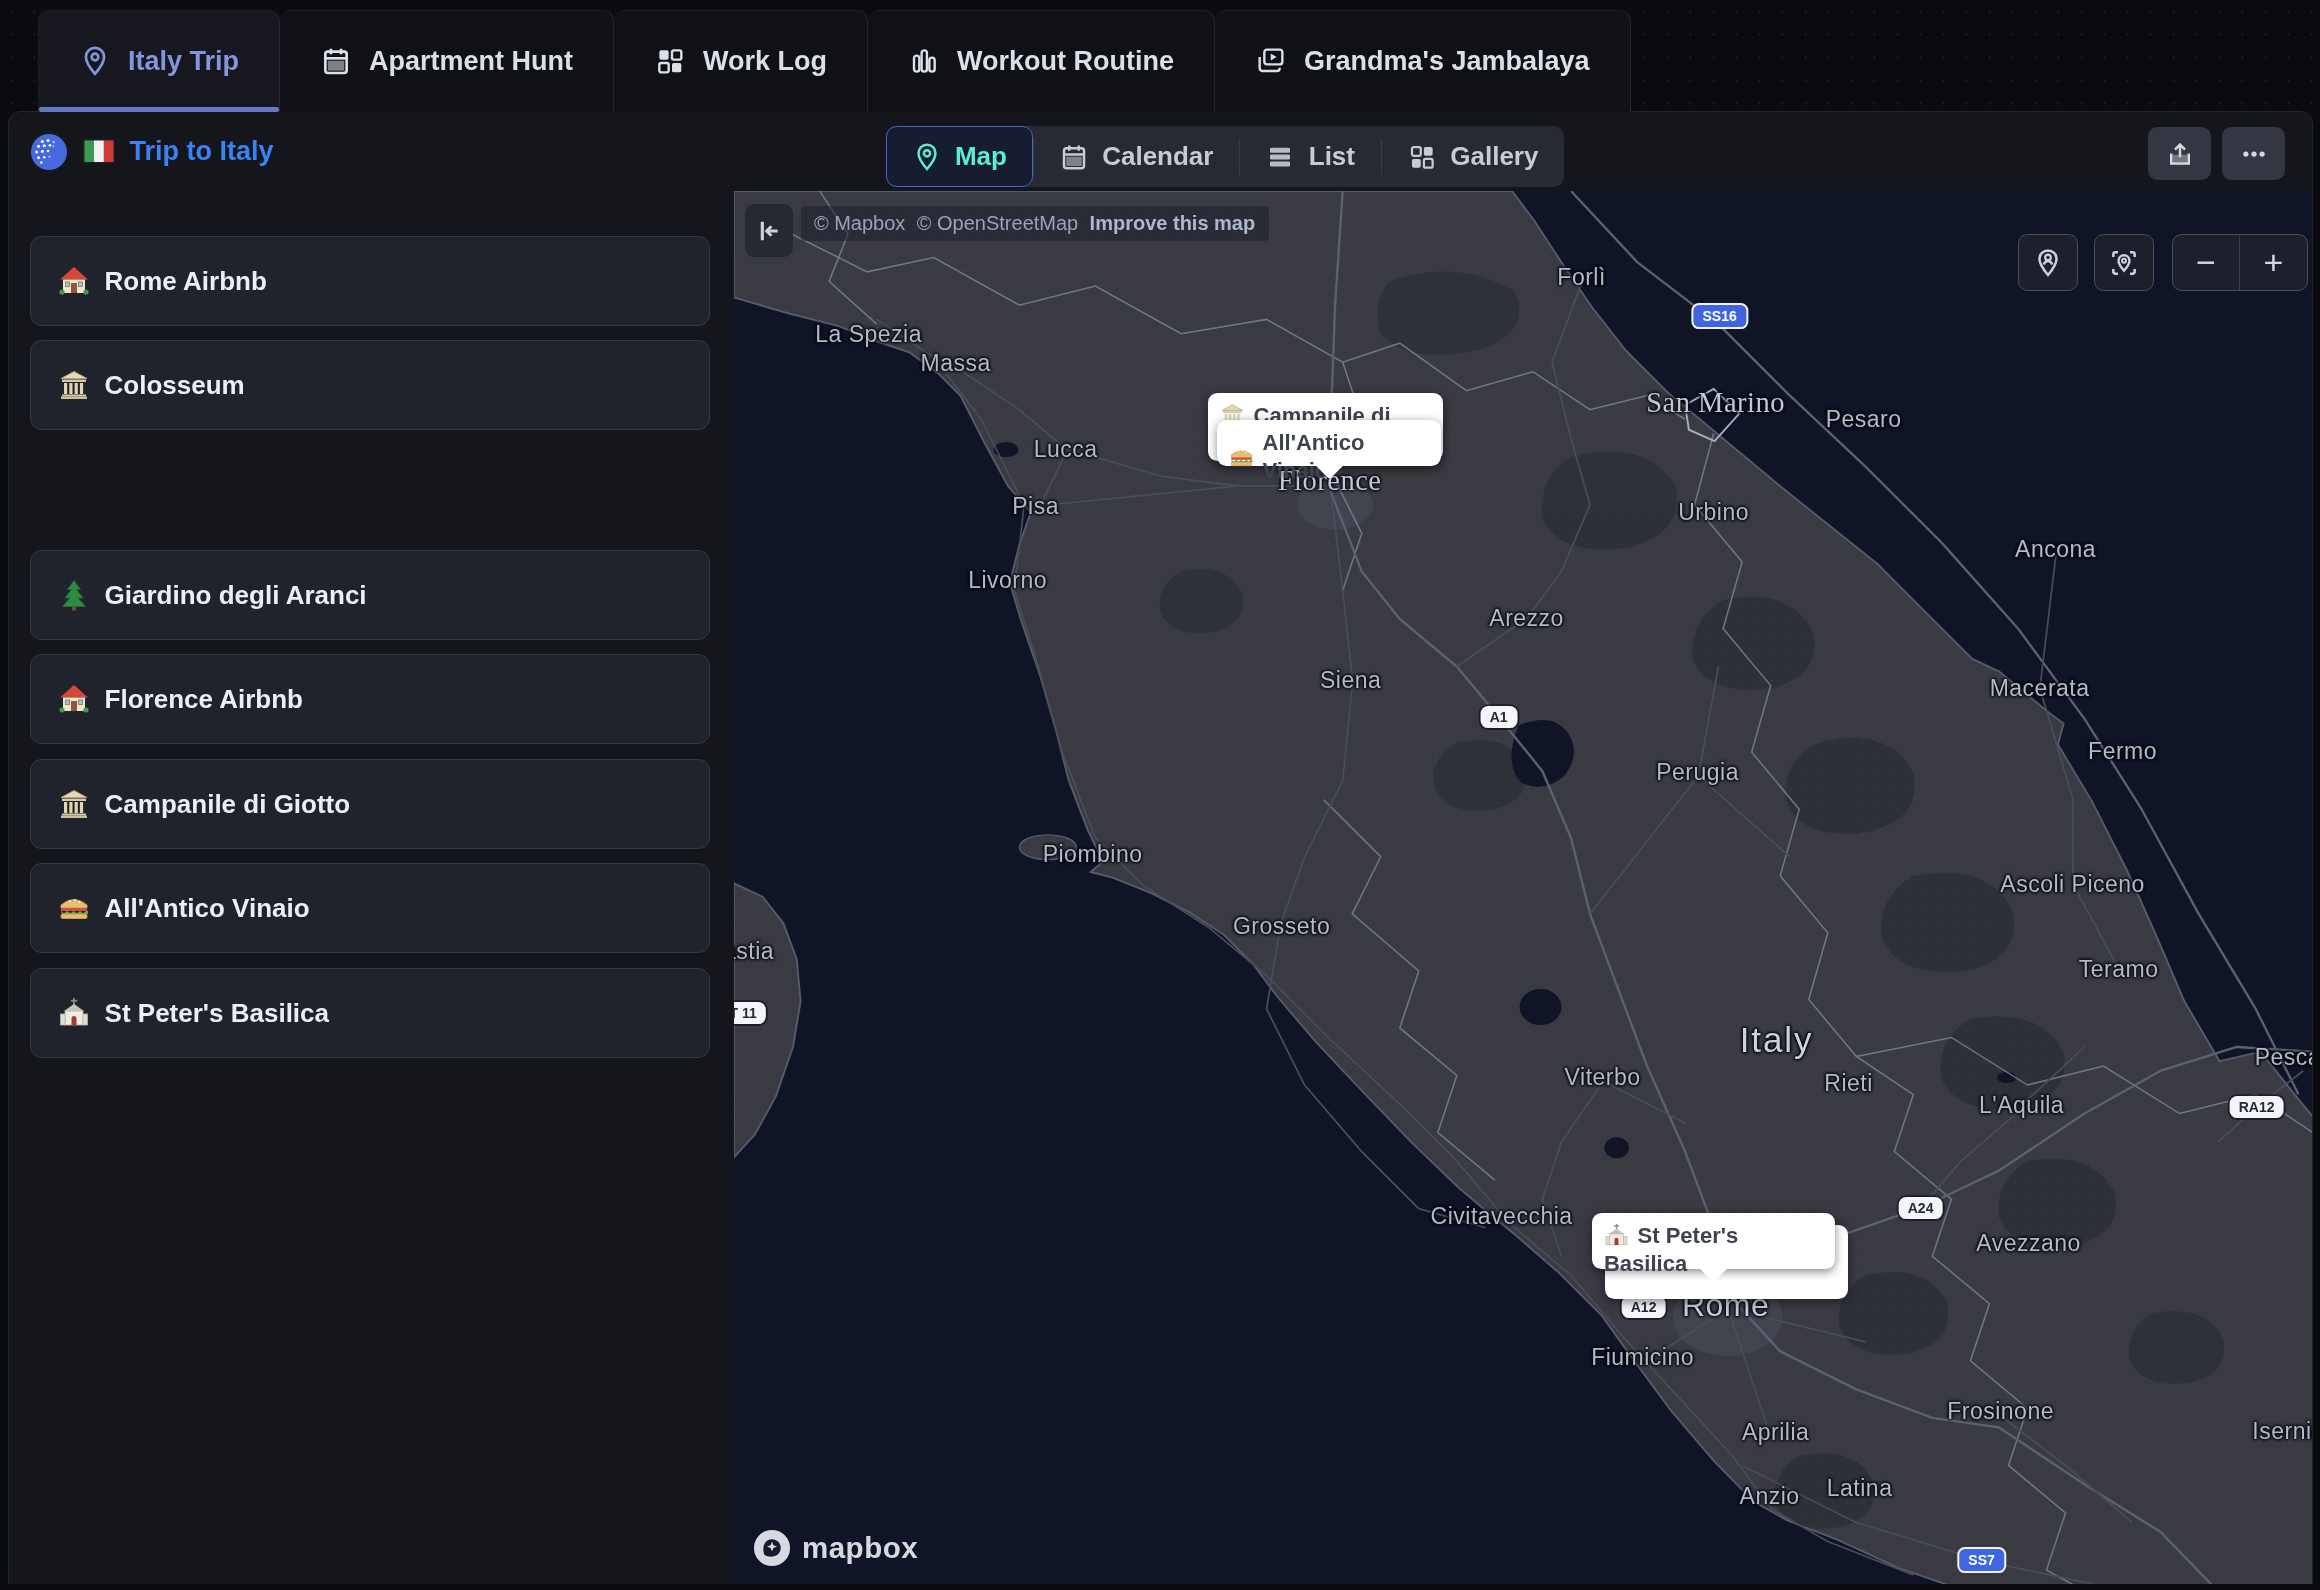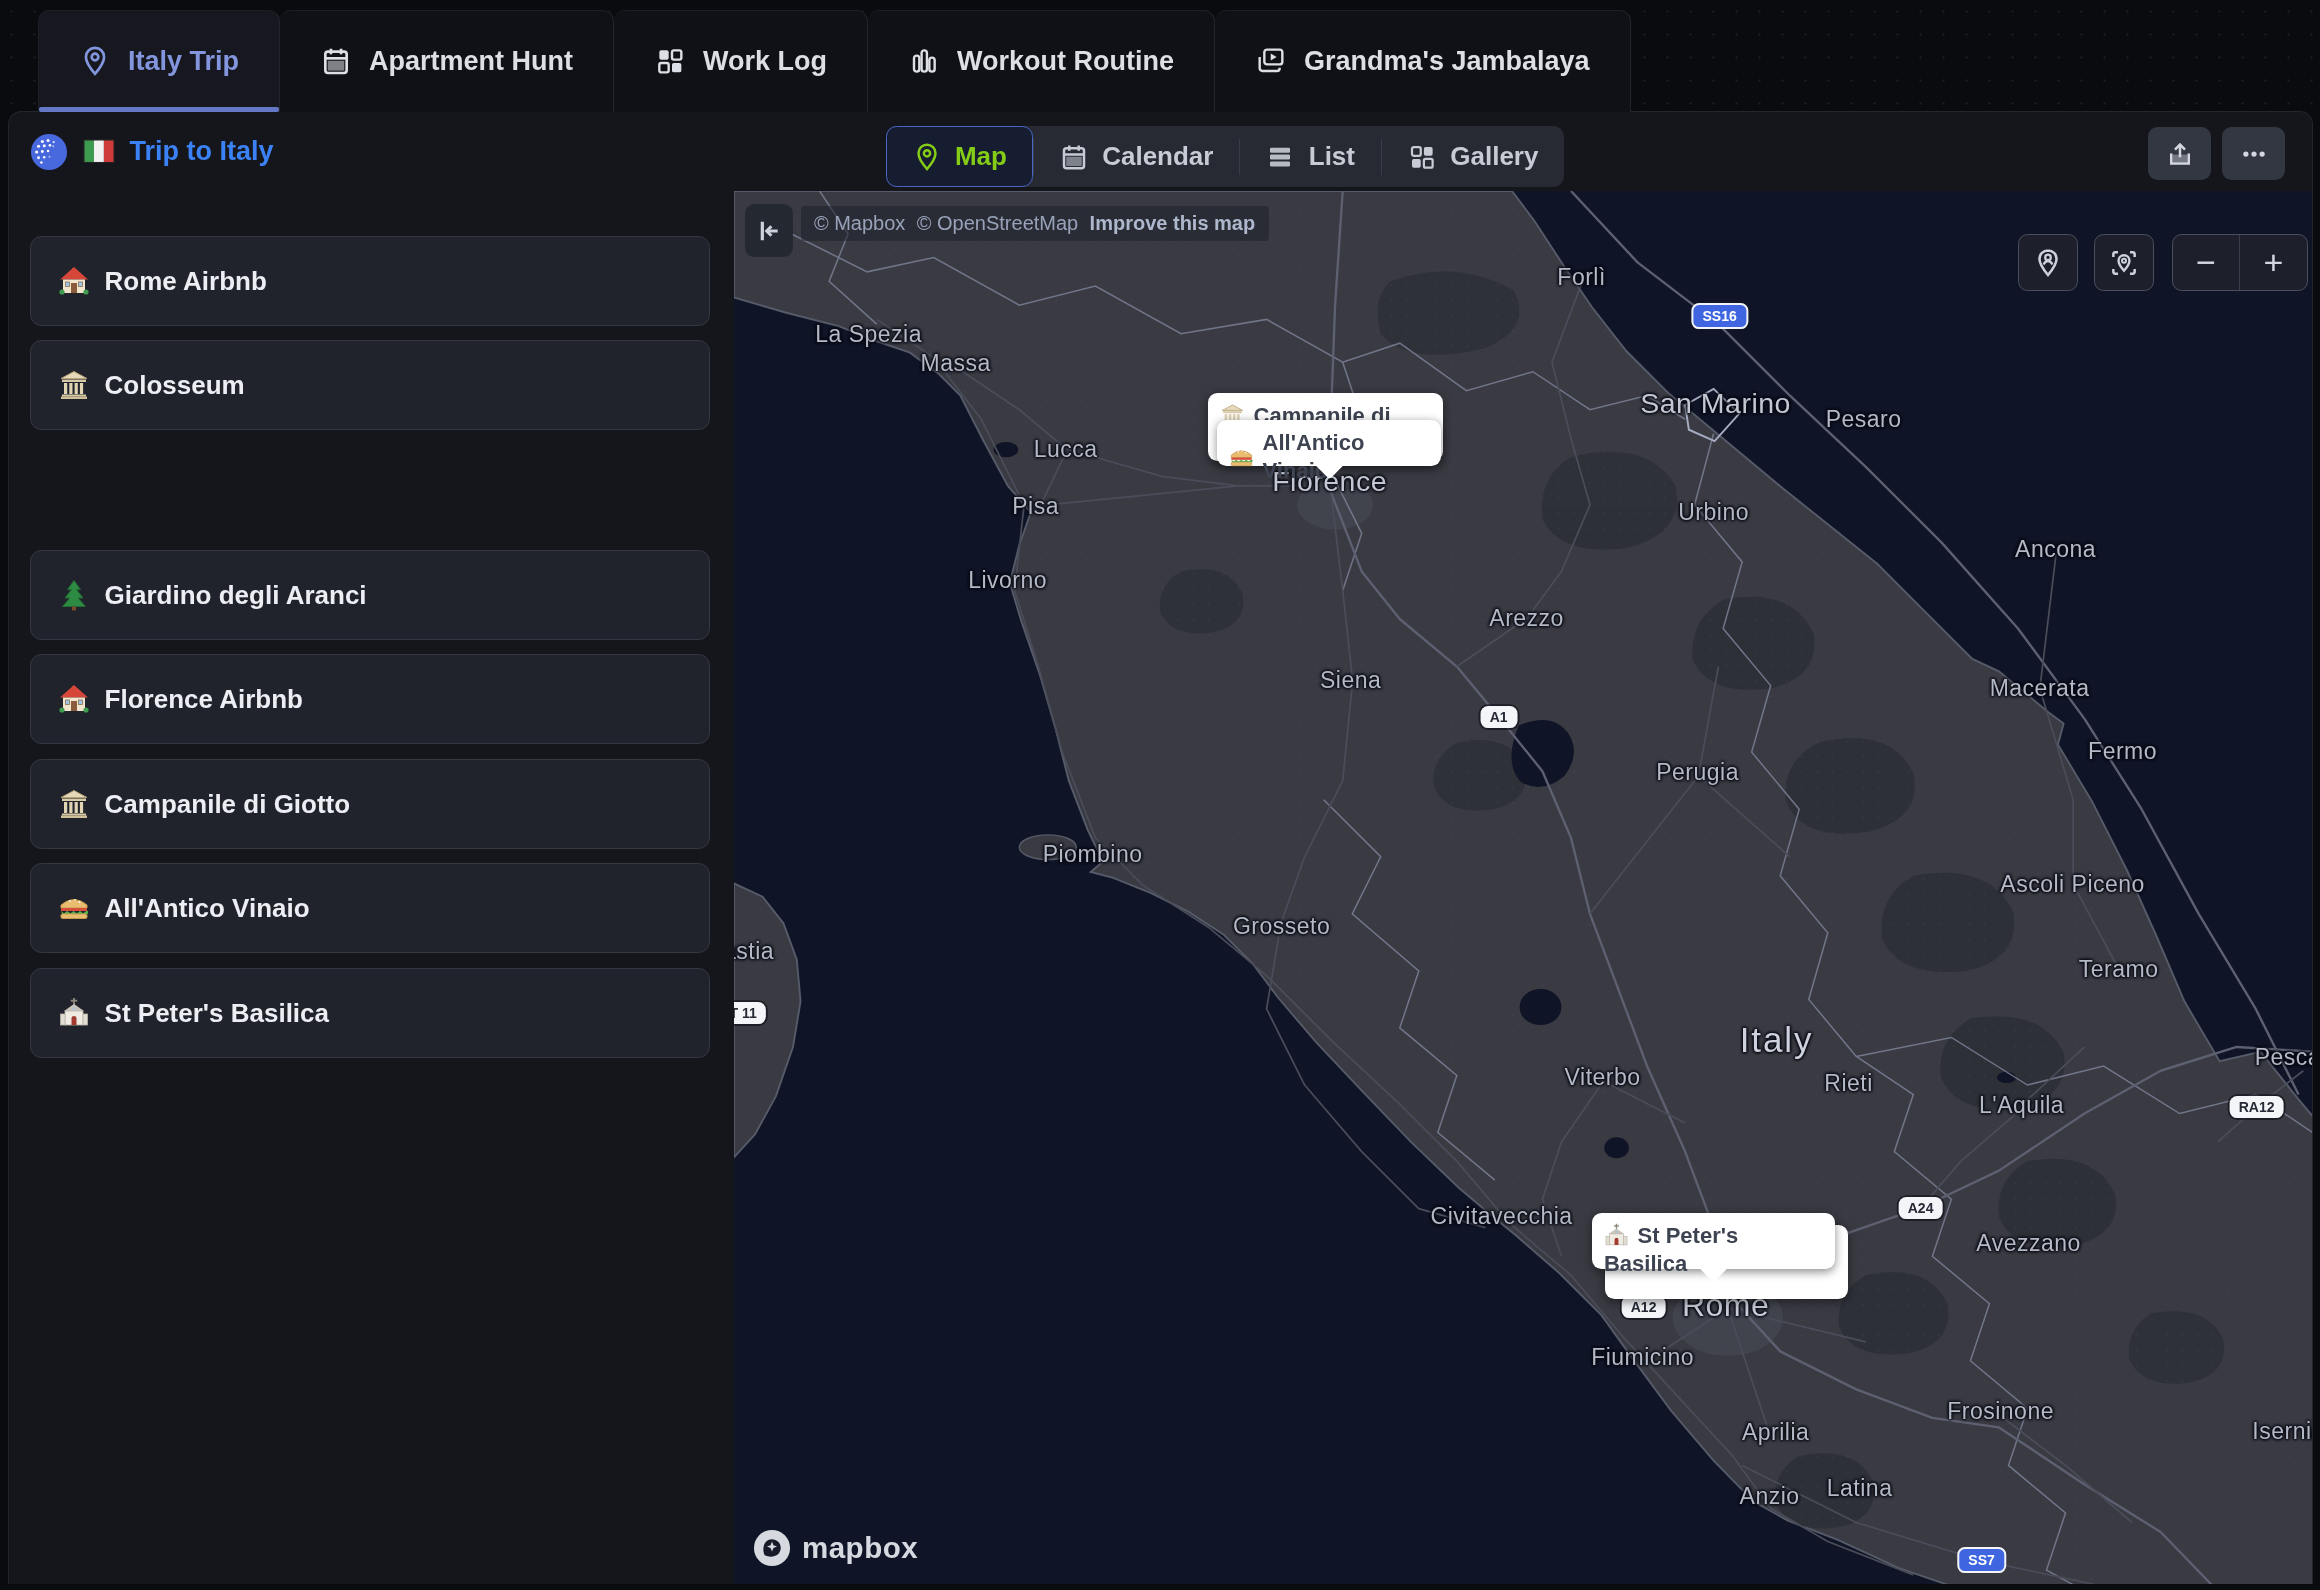--- a/index.html
+++ b/index.html
@@ -42,21 +42,21 @@
 
   #view-toggle {
     position:absolute; left:877px; top:14.3px; height:61px; display:flex;
     background:#272a33; border-radius:10.5px; align-items:stretch; overflow:visible;
   }
   .view-btn {
     display:flex; align-items:center; gap:13.3px; padding:0 25px; font-size:26px; font-weight:600;
     color:#c7cbd4; border-radius:10.5px; cursor:pointer; border:1.9px solid transparent; position:relative;
   }
   .view-btn + .view-btn::before { content:""; position:absolute; left:-1px; top:11.4px; bottom:11.4px; width:1px; background:#3a3d47; }
-  .view-btn.active { background:#161d30; border-color:#4a66c5; color:#84cc16; }
+  .view-btn.active { background:#161d30; border-color:#4a66c5; color:#5eead4; }
   .view-btn.active::before { display:none; }
   .view-btn .t-icon { width:30px; height:30px; }
   .view-btn .t-icon svg { width:100%; height:100%; }
 
   .hdr-act {
     position:absolute; top:15px; width:63px; height:53px; background:#333742; border-radius:9.5px;
     display:flex; align-items:center; justify-content:center; cursor:pointer; color:#d4d7de;
   }
   .hdr-act svg { width:30px; height:30px; }
   #share-btn { right:101px; }
@@ -76,21 +76,21 @@
   
   #map { position:absolute; left:725px; top:79px; right:0; bottom:0; overflow:hidden; background:#0f1426; }
   #map-svg { position:absolute; left:0; top:0; width:1588px; height:1400px; }
 
   .map-label {
     position:absolute; transform:translate(-50%,-50%); white-space:nowrap; pointer-events:none;
     color:#b4b9c6; font-weight:400; letter-spacing:0.5px;
     text-shadow:0 1px 2.9px rgba(8,10,18,.95), 0 -1px 2.9px rgba(8,10,18,.95), 1px 0 2.9px rgba(8,10,18,.95), -1px 0 2.9px rgba(8,10,18,.95);
   }
   .map-label.town { font-size:23px; }
-  .map-label.city { font-size:28.5px; color:#c2c7d3; }
+  .map-label.city { font-size:28.5px; color:#c2c7d3;font-family:Liberation Serif, serif; }
   .map-label.city-lg { font-size:32px; color:#c9cdd9; }
   .map-label.country { font-size:35px; letter-spacing:1.9px; color:#ced2de; }
 
   .shield {
     position:absolute; transform:translate(-50%,-50%); font-size:14px; font-weight:700;
     padding:2.9px 9.5px; border-radius:7.6px; white-space:nowrap; pointer-events:none;
   }
   .shield.blue { background:#3f66e0; color:#fff; border:2.4px solid #f2f4f8; }
   .shield.white { background:#f4f5f8; color:#262a36; box-shadow:0 0 0 1.9px rgba(12,14,24,.65); }
 

